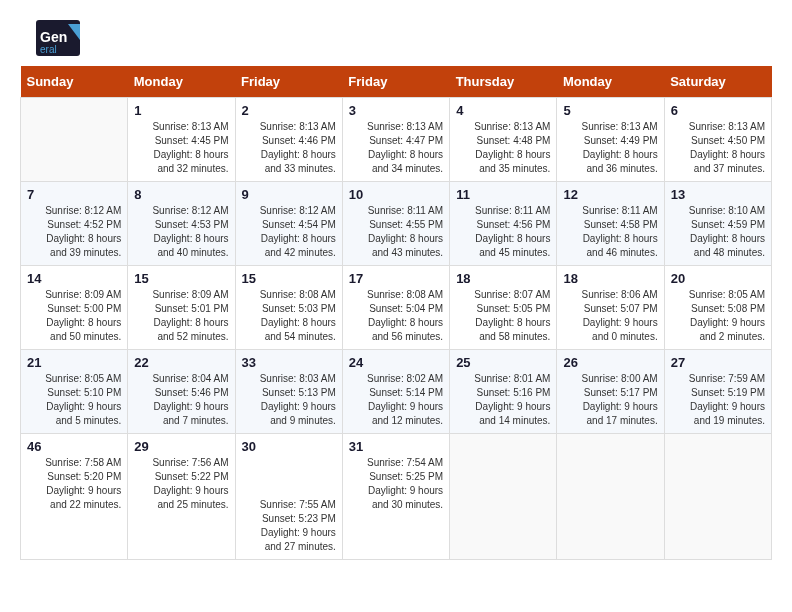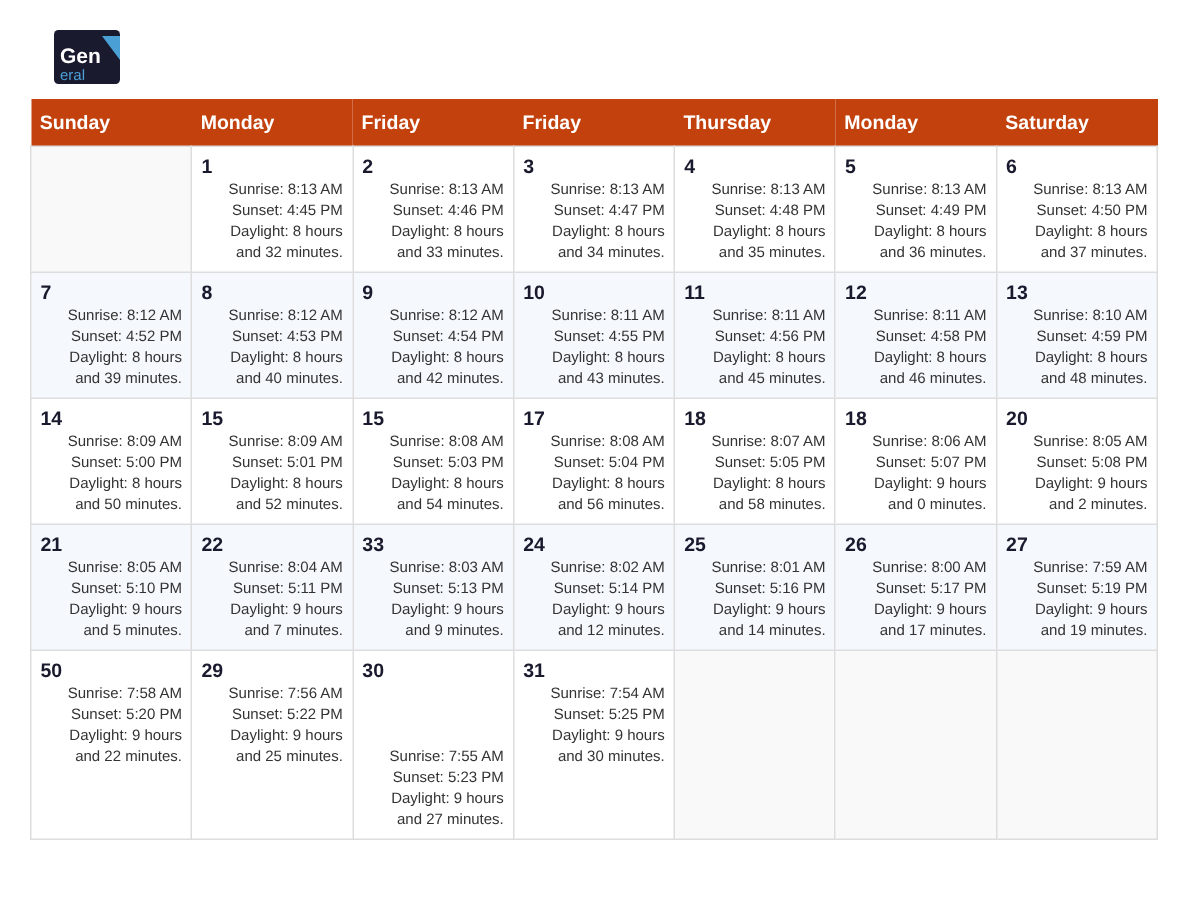--- a/index.html
+++ b/index.html
@@ -266,21 +266,21 @@
         <td>
           <span class="day-number">21</span>
           <div class="cell-info" style="white-space: pre-line;">Sunrise: 8:05 AM
 Sunset: 5:10 PM
 Daylight: 9 hours
 and 5 minutes.</div>
         </td>
         <td>
           <span class="day-number">22</span>
           <div class="cell-info" style="white-space: pre-line;">Sunrise: 8:04 AM
-Sunset: 5:11 PM
+Sunset: 5:46 PM
 Daylight: 9 hours
 and 7 minutes.</div>
         </td>
         <td>
           <span class="day-number">33</span>
           <div class="cell-info" style="white-space: pre-line;">Sunrise: 8:03 AM
 Sunset: 5:13 PM
 Daylight: 9 hours
 and 9 minutes.</div>
         </td>
@@ -308,21 +308,21 @@
         <td>
           <span class="day-number">27</span>
           <div class="cell-info" style="white-space: pre-line;">Sunrise: 7:59 AM
 Sunset: 5:19 PM
 Daylight: 9 hours
 and 19 minutes.</div>
         </td>
       </tr>
       <tr>
         <td>
-          <span class="day-number">50</span>
+          <span class="day-number">46</span>
           <div class="cell-info" style="white-space: pre-line;">Sunrise: 7:58 AM
 Sunset: 5:20 PM
 Daylight: 9 hours
 and 22 minutes.</div>
         </td>
         <td>
           <span class="day-number">29</span>
           <div class="cell-info" style="white-space: pre-line;">Sunrise: 7:56 AM
 Sunset: 5:22 PM
 Daylight: 9 hours

